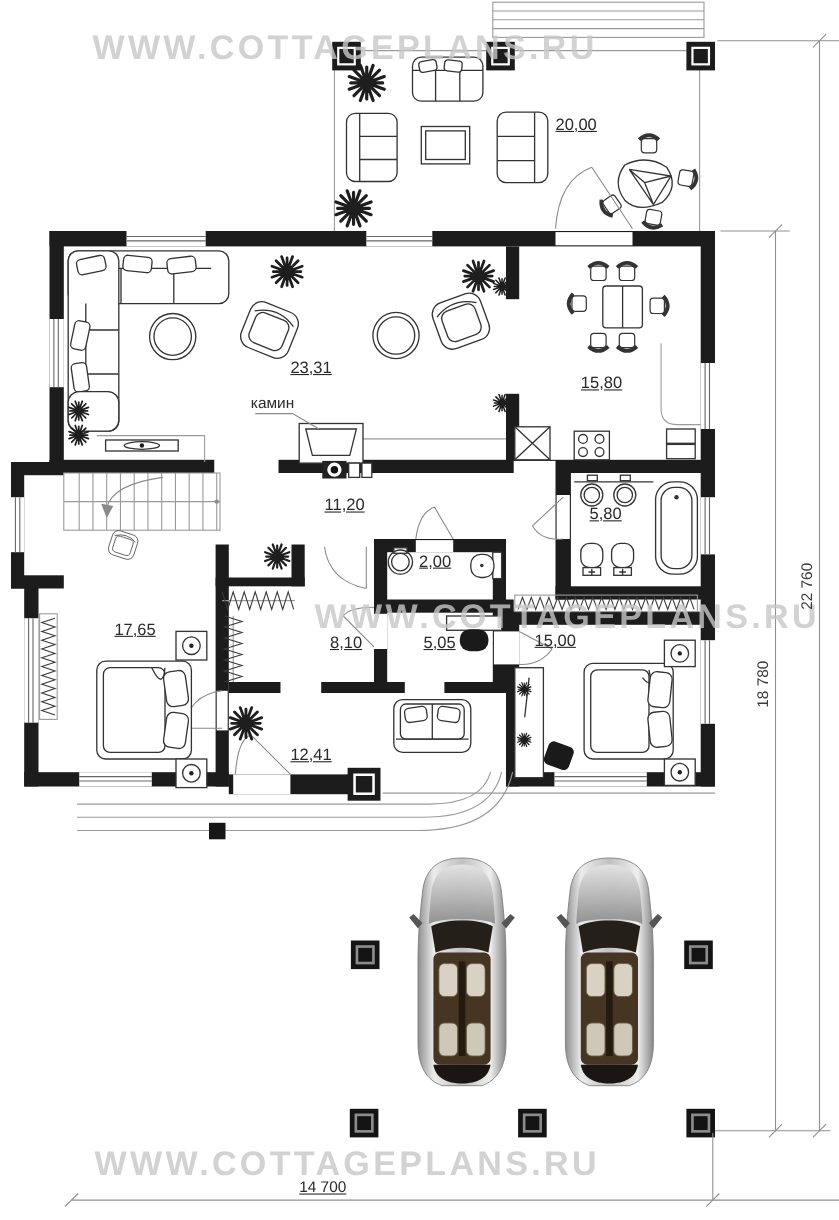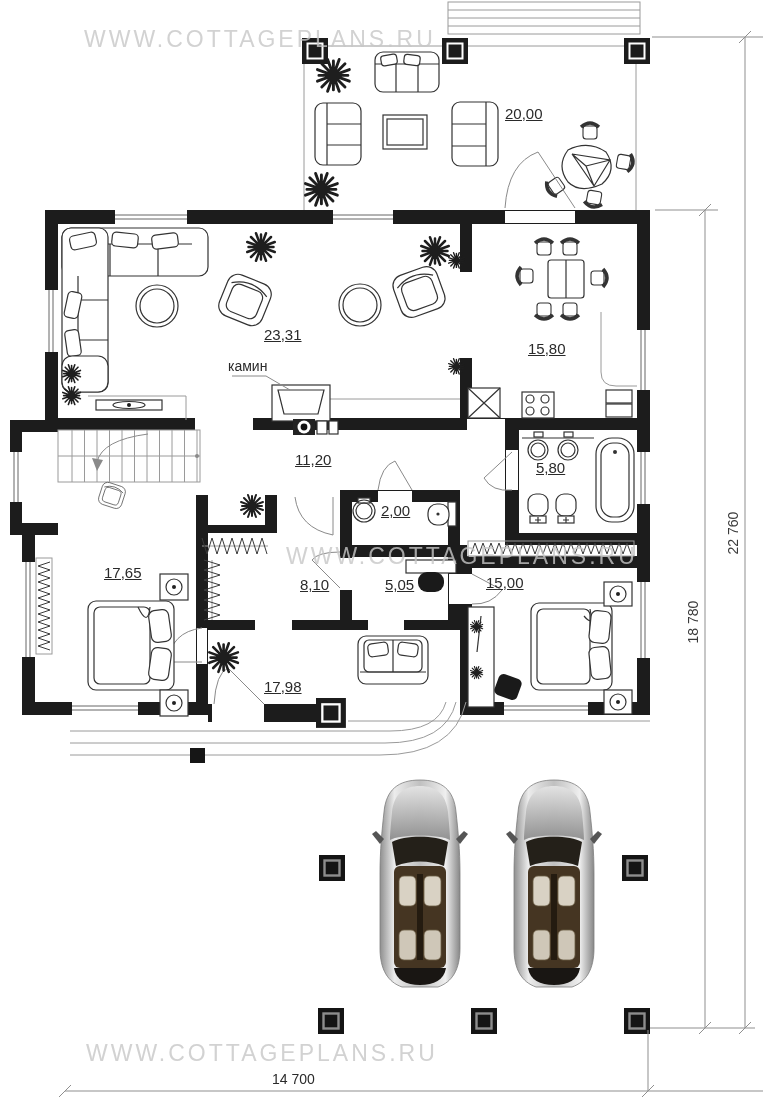--- a/index.html
+++ b/index.html
@@ -3,21 +3,21 @@
 <meta charset="utf-8">
 <style>
   :root{
     --wall:#1c1c1c; --line:#333333; --dim-line:#8f8f8f;
     --watermark:#c7c7c7; --label:#2a2a2a; --paper:#ffffff;
   }
   html,body{margin:0;padding:0;background:#fff;}
   #plan{position:relative;width:763px;height:1109px;background:var(--paper);
         font-family:"Liberation Sans", sans-serif;overflow:hidden;}
   #plan svg{position:absolute;left:0;top:0;}
-  .wm{position:absolute;font-weight:normal;font-size:23px;letter-spacing:3px;
+  .wm{position:absolute;font-weight:bold;font-size:31px;letter-spacing:3px;
       color:var(--watermark);opacity:.8;white-space:nowrap;pointer-events:none;}
   .lbl{position:absolute;font-size:15px;color:var(--label);
        text-decoration:underline;white-space:nowrap;}
   .txt{position:absolute;font-size:14px;color:var(--label);white-space:nowrap;}
   .dim-lbl{position:absolute;font-size:14px;color:#3a3a3a;white-space:nowrap;
        transform:rotate(-90deg);transform-origin:center center;}
   
   .wall{fill:var(--wall);stroke:none;}
   .dark{fill:#161616;stroke:none;}
   .furn{fill:none;stroke:var(--line);stroke-width:1.2;}
@@ -448,21 +448,21 @@
 <div class="lbl" style="left:505px;top:105px;">20,00</div>
 <div class="lbl" style="left:264px;top:326px;">23,31</div>
 <div class="lbl" style="left:528px;top:340px;">15,80</div>
 <div class="lbl" style="left:295px;top:451px;text-align:center;">11,20</div>
 <div class="lbl" style="left:381px;top:502px;">2,00</div>
 <div class="lbl" style="left:536px;top:459px;">5,80</div>
 <div class="lbl" style="left:104px;top:564px;">17,65</div>
 <div class="lbl" style="left:270px;top:576px;margin-left:30px;">8,10</div>
 <div class="lbl" style="left:385px;top:576px;">5,05</div>
 <div class="lbl" style="left:486px;top:574px;">15,00</div>
-<div class="lbl" style="left:264px;top:678px;">17,98</div>
+<div class="lbl" style="left:264px;top:678px;">12,41</div>
 
 <div class="txt" style="left:228px;top:358px;">камин</div>
 
 <div class="dim-lbl" style="left:712px;top:525px;">22 760</div>
 <div class="dim-lbl" style="left:672px;top:614px;">18 780</div>
-<div class="txt" style="left:272px;top:1071px;">14 700</div>
+<div class="txt" style="left:272px;top:1071px;text-decoration:underline;">14 700</div>
 
 </div>
 
 </body></html>

